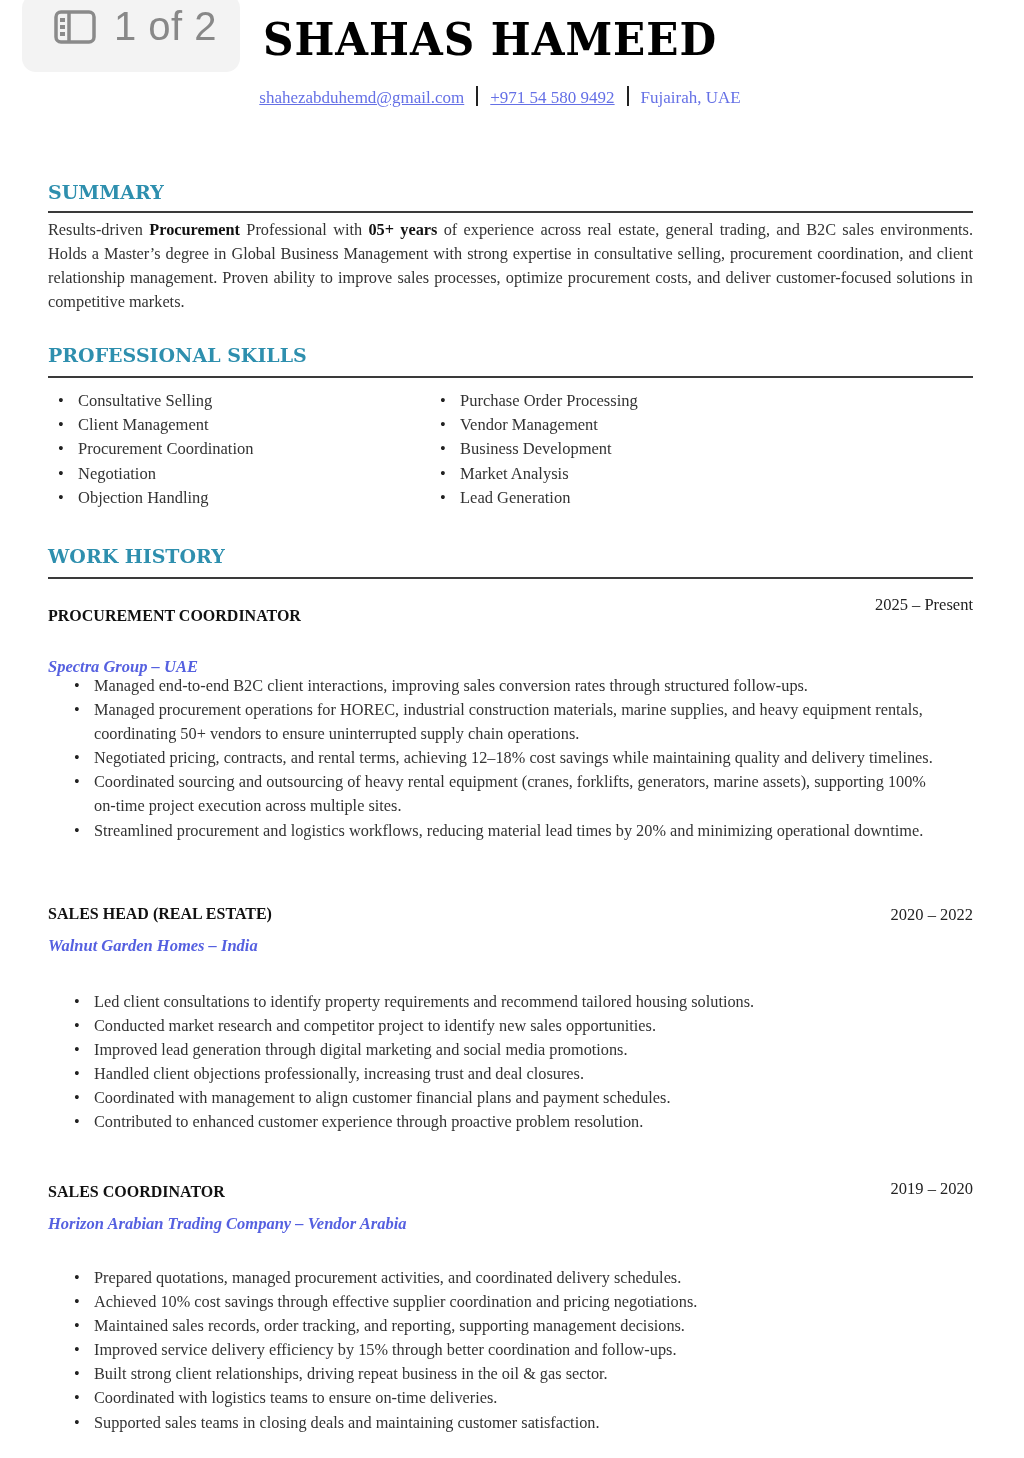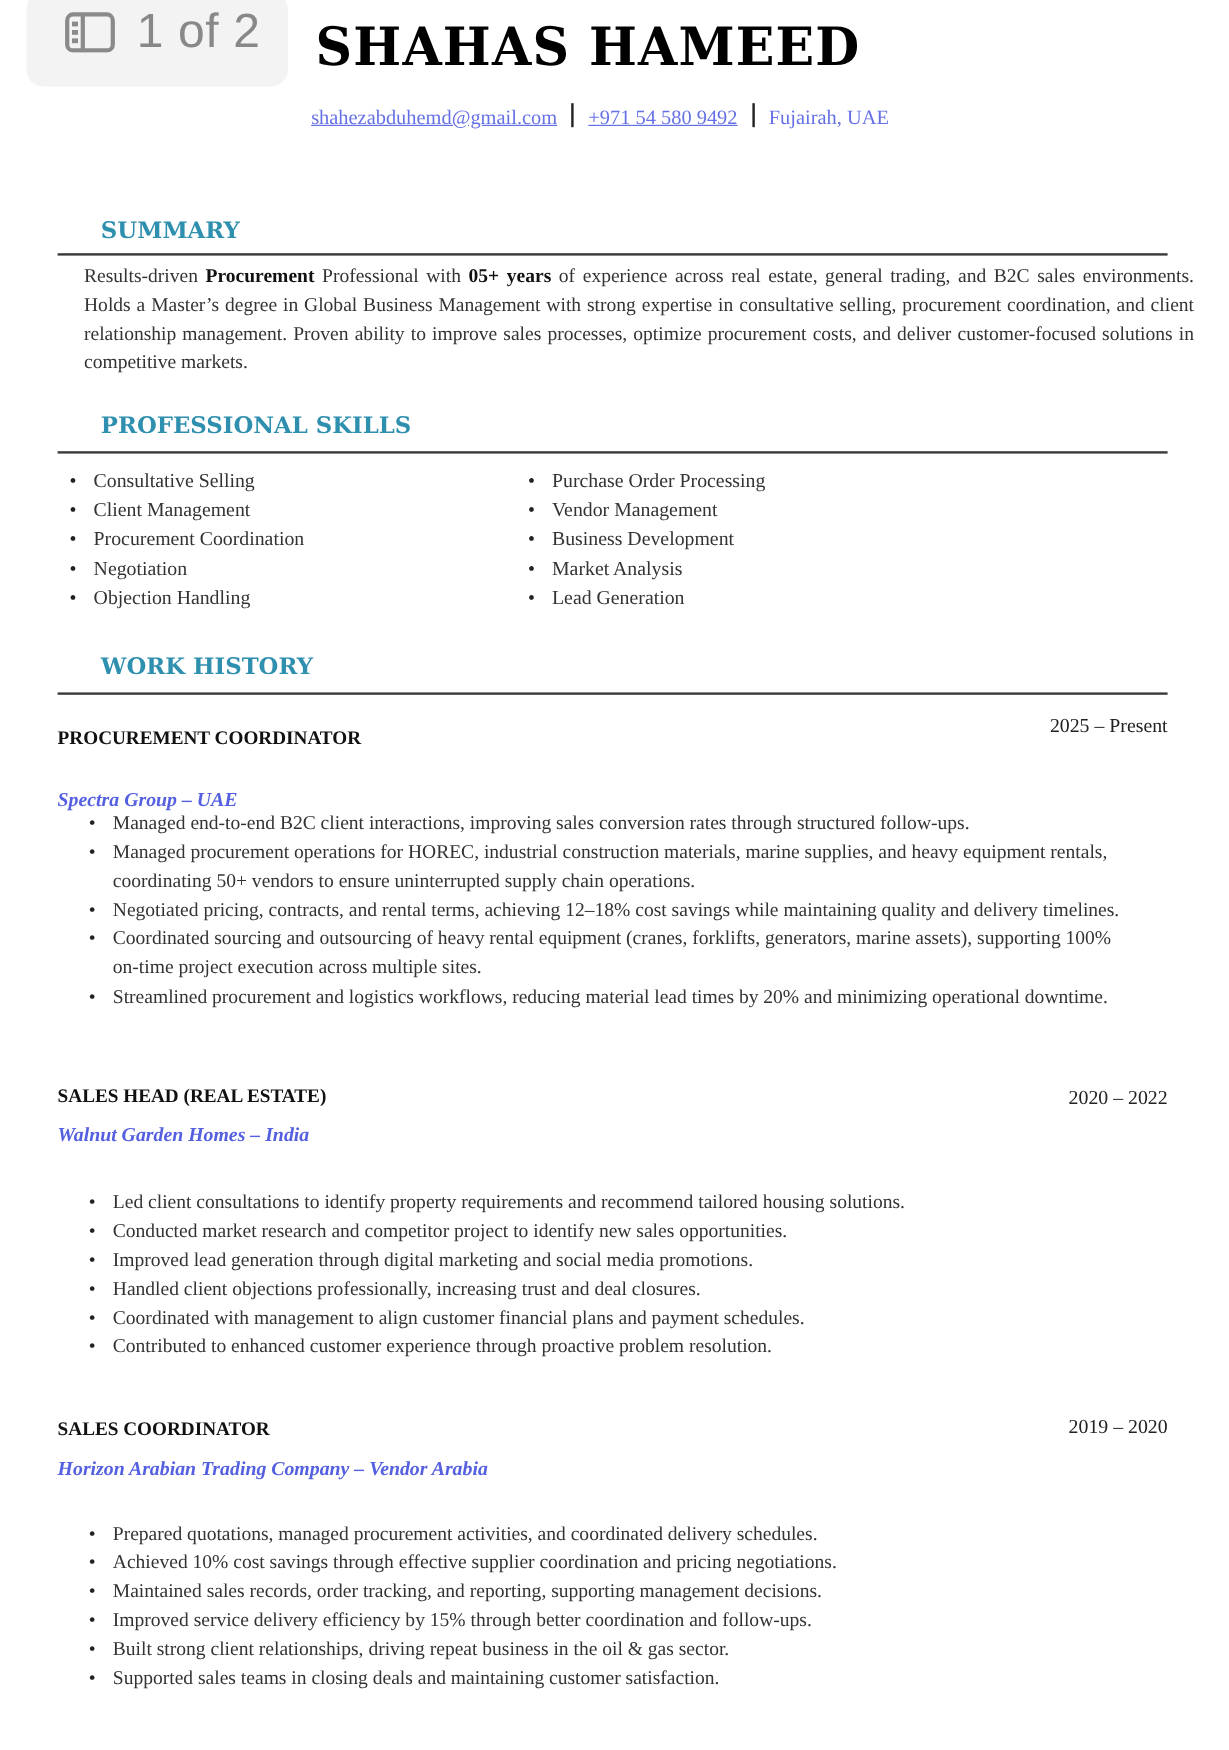--- a/index.html
+++ b/index.html
@@ -11,24 +11,24 @@
   .page-badge .label { position: absolute; left: 92px; top: 10px; font-family: "Liberation Sans", "DejaVu Sans", sans-serif;
          font-size: 40px; color: #888888; letter-spacing: 0.5px; }
   .name { position: absolute; left: 0; width: 980px; top: 14px; text-align: center;
          font-family: "DejaVu Serif", "Liberation Serif", serif; font-weight: bold; font-size: 44px;
          color: #000; letter-spacing: 1px; transform: scaleX(0.96); }
   .contact { position: absolute; top: 86px; left: 0; width: 1000px; text-align: center; font-size: 17px; }
   .contact a { color: #6570e6; text-decoration: underline; }
   .contact .sep { display: inline-block; width: 2px; height: 20px; background: #222; vertical-align: -3px; margin: 0 12px; }
   .contact .loc { color: #6570e6; margin-top: 35px; }
   .section-title { position: absolute; left: 48px; font-family: "DejaVu Serif", serif; font-weight: bold;
-         font-size: 19px; color: #2e8fae; margin-left: 36px; }
+         font-size: 19px; color: #2e8fae; }
   .rule { position: absolute; left: 48px; width: 925px; height: 2px; background: #3a3a3a; }
   .summary { position: absolute; left: 48px; top: 218px; width: 925px; font-size: 16.3px; line-height: 24px;
-         text-align: justify; color: #333; margin-left: 22px; }
+         text-align: justify; color: #333; }
   .summary b { color: #111; }
   .skills-col { position: absolute; top: 389px; margin: 0; padding: 0; list-style: none; font-size: 16.5px; line-height: 24.2px; color: #333; }
   .skills-col li::before, .bullets li::before { content: "\2022"; position: absolute; left: -20px; color: #222; }
   .skills-col li, .bullets li { position: relative; }
   .job-title { position: absolute; left: 48px; font-weight: bold; font-size: 16px; color: #111; }
   .job-date { position: absolute; right: 51px; font-size: 16.5px; color: #222; }
   .company { position: absolute; left: 48px; font-style: italic; font-weight: bold; font-size: 16.5px; color: #5560e0; }
   .bullets { position: absolute; left: 78px; width: 860px; margin: 16px; padding: 0; list-style: none;
          font-size: 16.3px; line-height: 24.1px; color: #333; }
 </style>
@@ -101,14 +101,15 @@
 
 <div class="job-title" style="top:1183px">SALES COORDINATOR</div>
 <div class="job-date" style="top:1179px">2019 – 2020</div>
 <div class="company" style="top:1214px">Horizon Arabian Trading Company – Vendor Arabia</div>
 <ul class="bullets" style="top:1250px">
   <li>Prepared quotations, managed procurement activities, and coordinated delivery schedules.</li>
   <li>Achieved 10% cost savings through effective supplier coordination and pricing negotiations.</li>
   <li>Maintained sales records, order tracking, and reporting, supporting management decisions.</li>
   <li>Improved service delivery efficiency by 15% through better coordination and follow-ups.</li>
   <li>Built strong client relationships, driving repeat business in the oil &amp; gas sector.</li>
+  <li>Coordinated with logistics teams to ensure on-time deliveries.</li>
   <li>Supported sales teams in closing deals and maintaining customer satisfaction.</li>
 </ul>
 
 </body></html>

